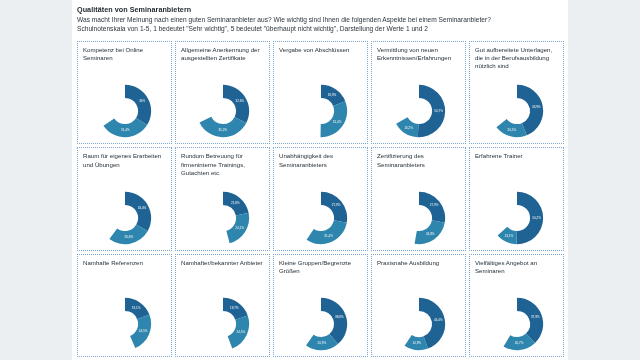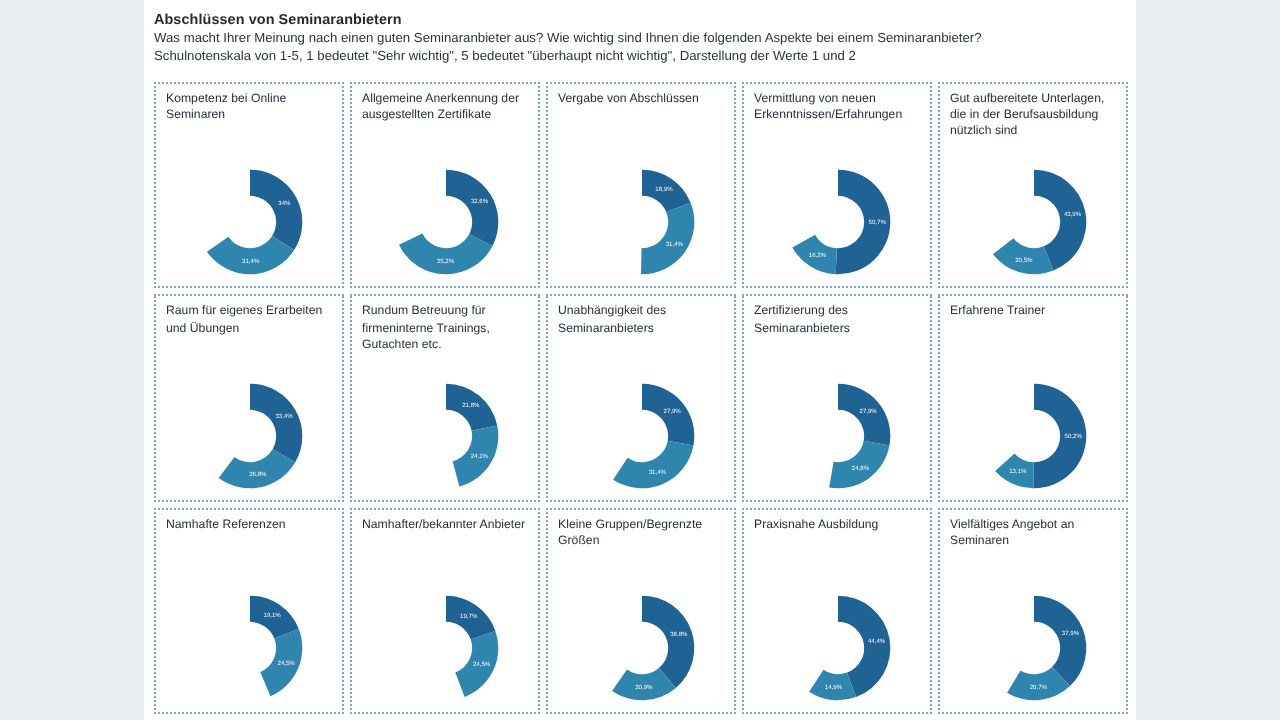--- a/index.html
+++ b/index.html
@@ -63,21 +63,21 @@
   }
 </style>
 </head>
 <body>
 
 <div id="page">
 
   <div id="panel"></div>
 
   <div id="header">
-    <div id="title">Abschlüssen von Seminaranbietern</div>
+    <div id="title">Qualitäten von Seminaranbietern</div>
     <div class="sub">Was macht Ihrer Meinung nach einen guten Seminaranbieter aus? Wie wichtig sind Ihnen die folgenden Aspekte bei einem Seminaranbieter?</div>
     <div class="sub">Schulnotenskala von 1-5, 1 bedeutet "Sehr wichtig", 5 bedeutet "überhaupt nicht wichtig", Darstellung der Werte 1 und 2</div>
   </div>
 
   <div id="grid">
       <div class="card">
         <div class="card-title">Kompetenz bei Online Seminaren</div>
         <div class="chart-wrap">
           <svg viewBox="0 0 64 64" width="62" height="62" class="donut">
             <path d="M 32 5 A 27 27 0 0 1 54.7968539885544 46.46732346443291 L 43.3984269942772 39.233661732216454 A 13.5 13.5 0 0 0 32 18.5 Z" fill="#1f6294"></path>

